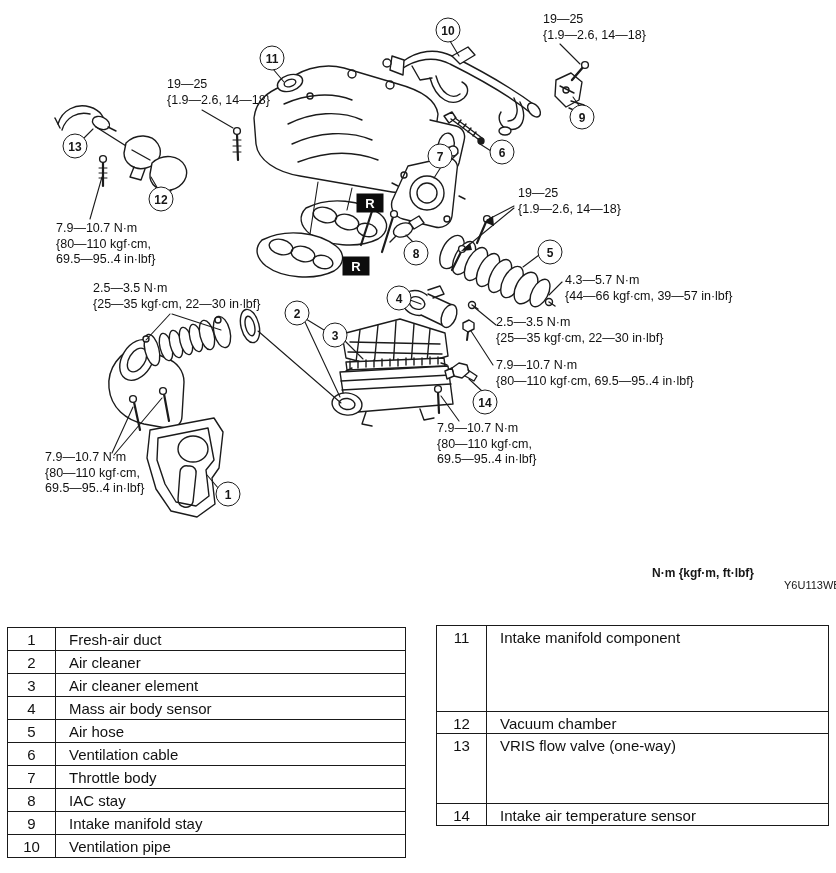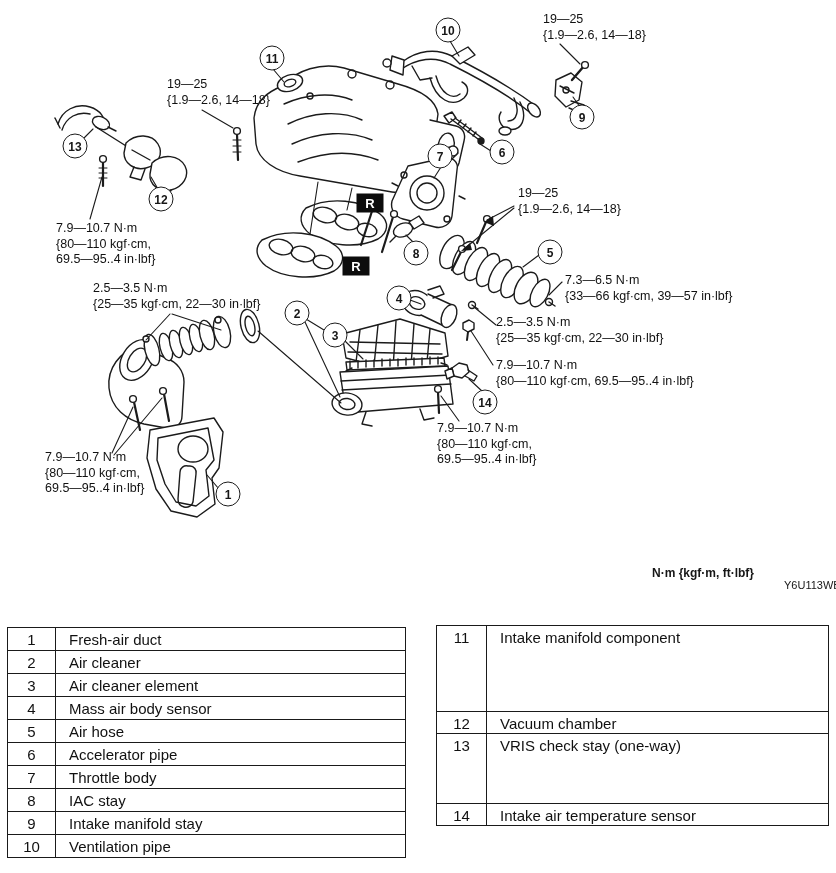--- a/index.html
+++ b/index.html
@@ -292,22 +292,22 @@
         <div class="tnote" style="left: 56px; top: 221px;">
           <div>7.9—10.7 N·m</div>
           <div>{80—110 kgf·cm,</div>
           <div>69.5—95..4 in·lbf}</div>
         </div>
         <div class="tnote" style="left: 93px; top: 281px;">
           <div>2.5—3.5 N·m</div>
           <div>{25—35 kgf·cm, 22—30 in·lbf}</div>
         </div>
         <div class="tnote" style="left: 565px; top: 273px;">
-          <div>7.3—6.5 N·m</div>
-          <div>{33—66 kgf·cm, 39—57 in·lbf}</div>
+          <div>4.3—5.7 N·m</div>
+          <div>{44—66 kgf·cm, 39—57 in·lbf}</div>
         </div>
         <div class="tnote" style="left: 496px; top: 315px;">
           <div>2.5—3.5 N·m</div>
           <div>{25—35 kgf·cm, 22—30 in·lbf}</div>
         </div>
         <div class="tnote" style="left: 496px; top: 358px;">
           <div>7.9—10.7 N·m</div>
           <div>{80—110 kgf·cm, 69.5—95..4 in·lbf}</div>
         </div>
         <div class="tnote" style="left: 437px; top: 421px;">
@@ -342,21 +342,21 @@
         <tr>
           <td class="num">4</td>
           <td class="lbl">Mass air body sensor</td>
         </tr>
         <tr>
           <td class="num">5</td>
           <td class="lbl">Air hose</td>
         </tr>
         <tr>
           <td class="num">6</td>
-          <td class="lbl">Accelerator pipe</td>
+          <td class="lbl">Ventilation cable</td>
         </tr>
         <tr>
           <td class="num">7</td>
           <td class="lbl">Throttle body</td>
         </tr>
         <tr>
           <td class="num">8</td>
           <td class="lbl">IAC stay</td>
         </tr>
         <tr>
@@ -374,21 +374,21 @@
         <tr style="height: 86px;">
           <td class="num">11</td>
           <td class="lbl">Intake manifold component</td>
         </tr>
         <tr style="height: 21px;">
           <td class="num">12</td>
           <td class="lbl">Vacuum chamber</td>
         </tr>
         <tr style="height: 70px;">
           <td class="num">13</td>
-          <td class="lbl">VRIS check stay (one-way)</td>
+          <td class="lbl">VRIS flow valve (one-way)</td>
         </tr>
         <tr style="height: 22px;">
           <td class="num">14</td>
           <td class="lbl">Intake air temperature sensor</td>
         </tr>
       </tbody>
     </table>
 </div>
 
 </body></html>

